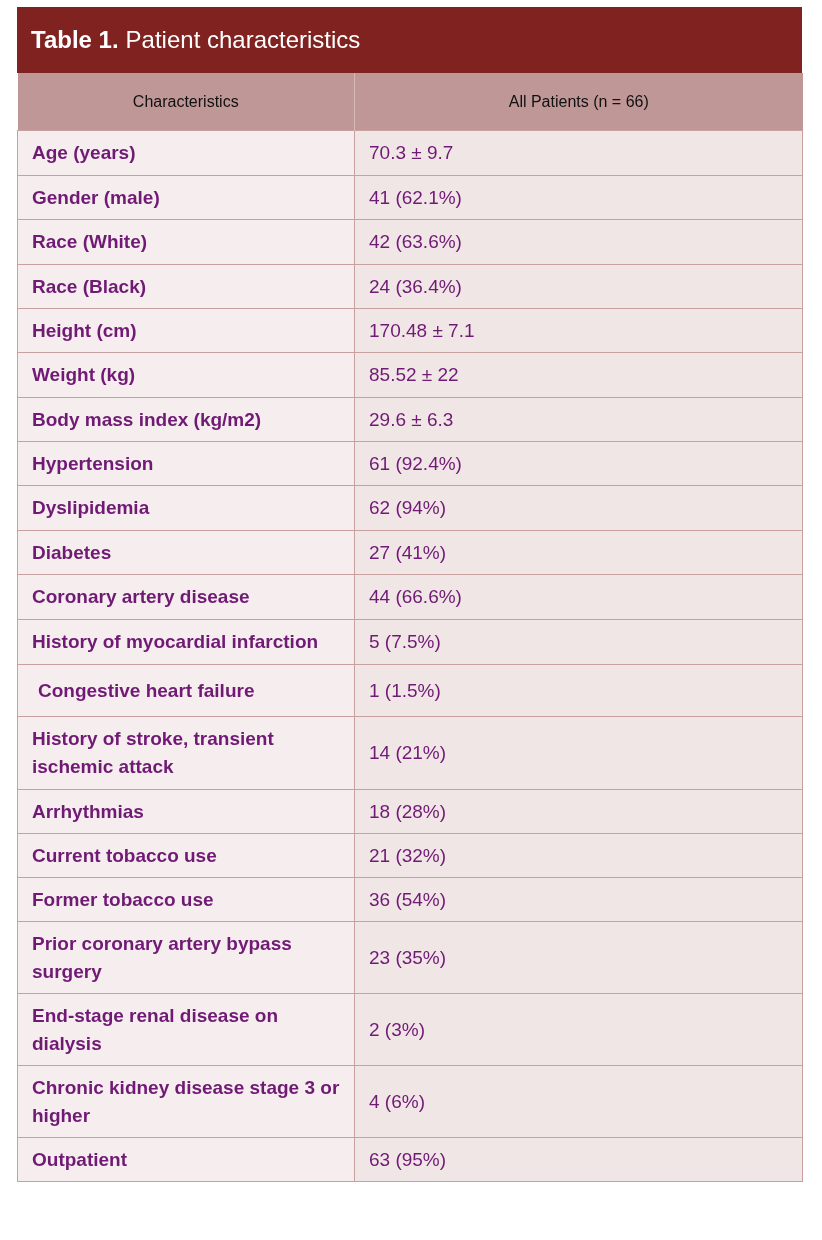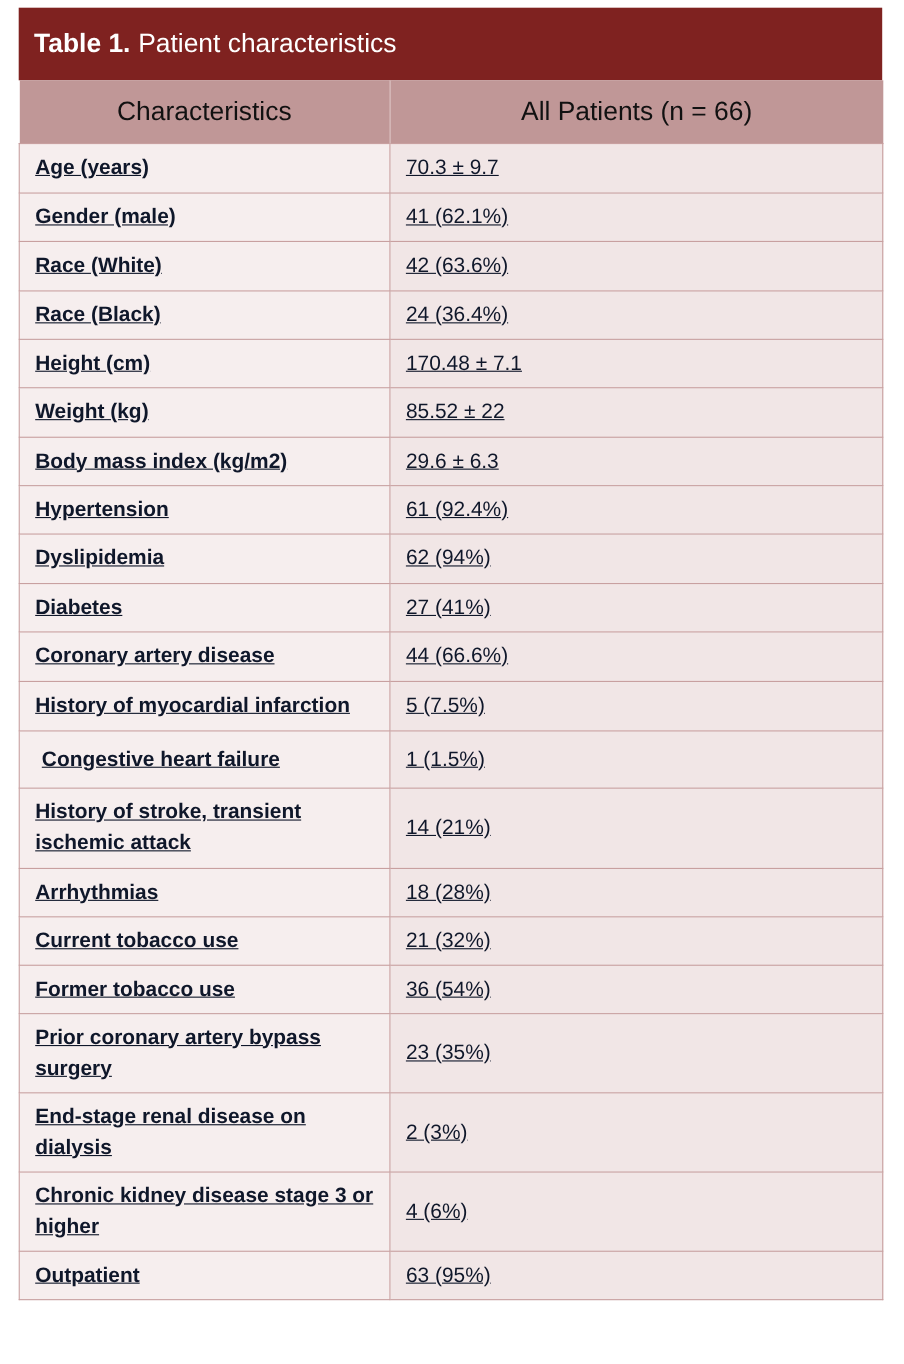--- a/index.html
+++ b/index.html
@@ -3,23 +3,23 @@
 <meta charset="utf-8">
 <style>
   html, body { margin: 0; padding: 0; background: #ffffff; }
   body { width: 822px; height: 1240px; position: relative; font-family: "Liberation Sans", sans-serif; }
   .table-wrap { position: absolute; left: 17px; top: 7px; width: 785px; border-radius: 25px; }
   .title-bar { background: #7f2220; height: 66px; display: flex; align-items: center; padding-left: 14px; color: #ffffff; font-size: 24px; }
   .title-bar .num { font-weight: bold; margin-right: 7px; }
   table { width: 785px; border-collapse: collapse; table-layout: fixed; }
   col.c1 { width: 337px; }
   col.c2 { width: 448px; }
-  th { background: #c09797; height: 57px; font-weight: normal; font-size: 24px; color: #111; text-align: center; border-right: 1px solid #d8b9b9; padding: 0; }
+  th { background: #c09797; height: 57px; font-weight: normal; font-size: 16px; color: #111; text-align: center; border-right: 1px solid #d8b9b9; padding: 0; }
   th:last-child { border-right: none; }
-  td { border: 1px solid #c8a0a0; font-size: 19px; color: #0f172a; padding: 0 14px; vertical-align: middle; line-height: 28px; text-decoration: underline; }
+  td { border: 1px solid #c8a0a0; font-size: 19px; color: #701a75; padding: 0 14px; vertical-align: middle; line-height: 28px; }
   td.label { background: #f6eeee; font-weight: bold; font-size: 19px; }
   td.value { background: #f1e6e6; }
 </style>
 </head>
 <body>
 
 <div class="table-wrap">
   <div class="title-bar">
     <span class="num">Table 1.</span>
     <span>Patient characteristics</span>

